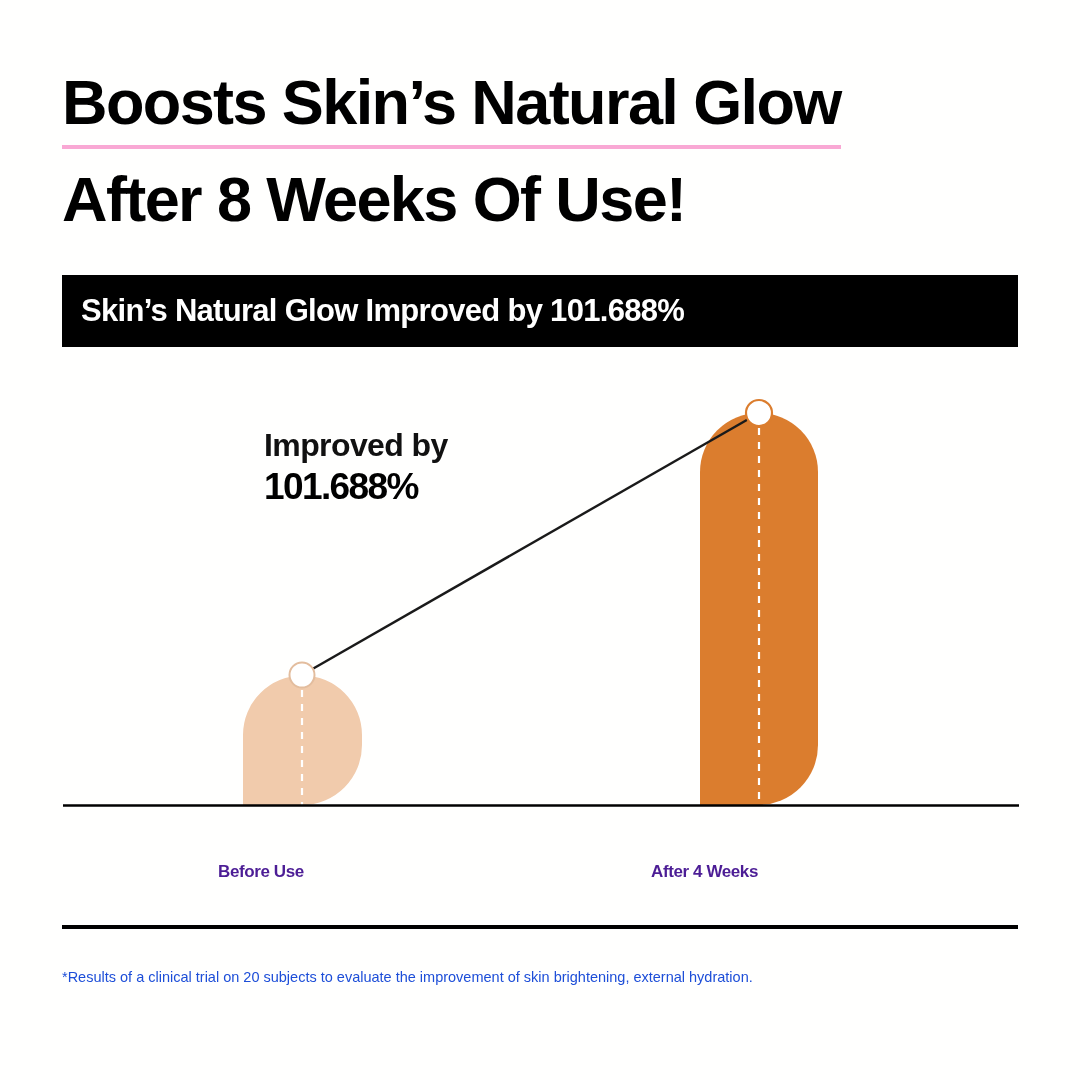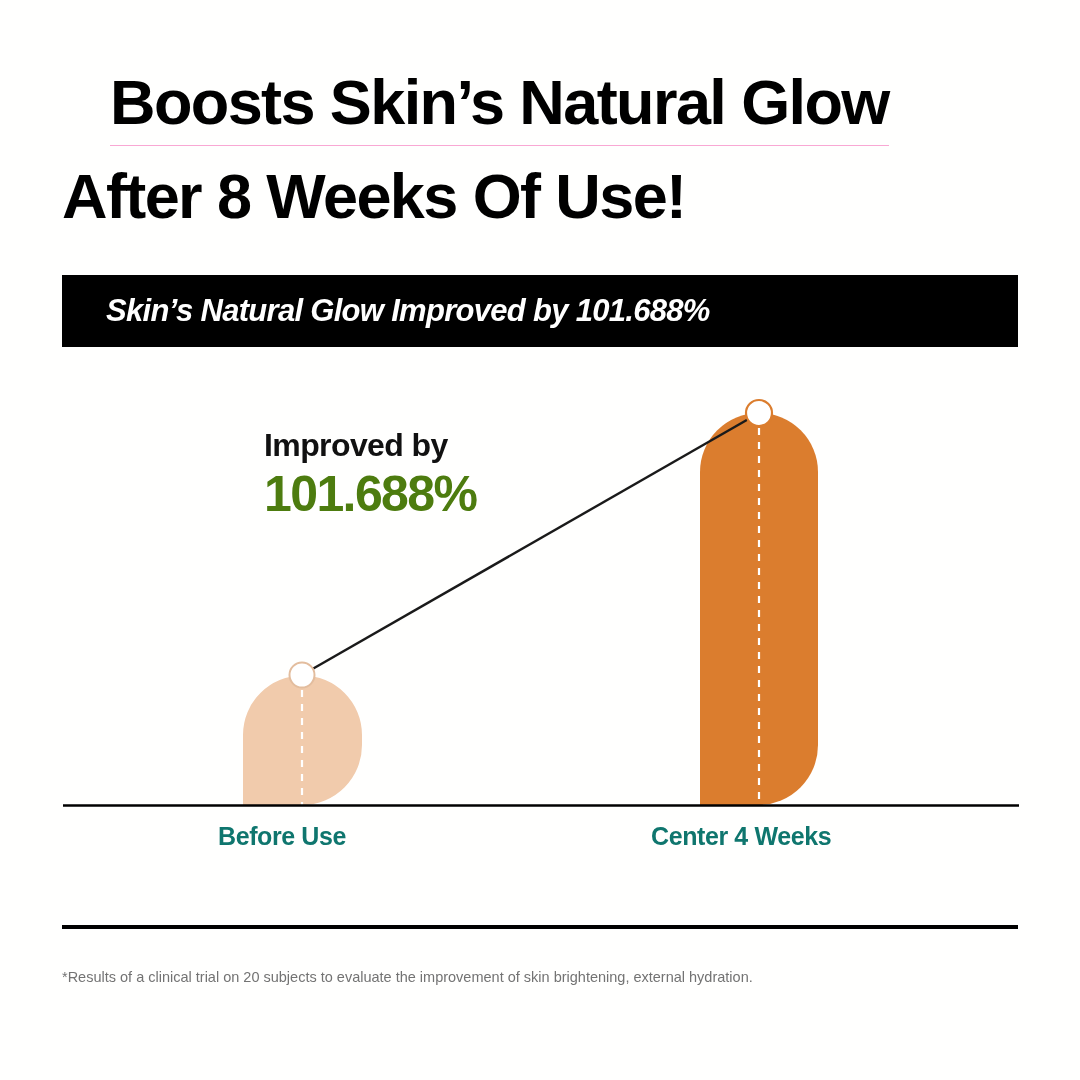--- a/index.html
+++ b/index.html
@@ -25,43 +25,41 @@
   .headline-line {
     font-size:63px;
     font-weight:700;
     letter-spacing:-1.6px;
     line-height:1.28;
     color:#000000;
     white-space:nowrap;
   }
   .headline-line.underlined {
     display:inline-block;
-    border-bottom:1px solid #f9a8d4;
+    border-bottom:4px solid #f9a8d4;
     padding-bottom:2px;
-    margin-left:48px;
   }
   .headline-row2 { margin-top:10px; }
 
   
   .banner {
     position:absolute;
     left:62px; top:275px;
     width:956px; height:72px;
     background:#000000;
     display:flex;
     align-items:center;
   }
   .banner-text {
     color:#ffffff;
     font-size:31px;
     font-weight:700;
     letter-spacing:-0.7px;
-    padding-left:44px;
+    padding-left:19px;
     white-space:nowrap;
-    font-style:italic;
   }
 
   
   .chart {
     position:absolute;
     left:0; top:0;
     width:943px; height:1080px;
     pointer-events:none;
   }
   .chart-svg { position:absolute; left:0; top:0; }
@@ -74,54 +72,55 @@
   }
   .callout-label {
     font-size:32px;
     font-weight:700;
     letter-spacing:-0.6px;
     color:#111111;
     line-height:1.1;
   }
   .callout-value {
     margin-top:5px;
-    font-size:50px;
+    font-size:37px;
     font-weight:700;
     letter-spacing:-1.6px;
     line-height:1.05;
-    color:#4d7c0f;
+    color:#000000;
   }
 
   
   .axis-label {
     position:absolute;
-    font-size:25px;
-    color:#0f766e;
+    font-size:17px;
+    color:#4c1d95;
     white-space:nowrap;
     letter-spacing:-0.4px;
+    margin-top:40px;
   }
   .axis-label .lw { font-weight:600; }
   .axis-label .bw { font-weight:800;text-align:center; }
   #label-before { left:218px; top:822px; font-weight:800; }
   #label-after  { left:651px; top:822px; }
 
   
   .footer-rule {
     position:absolute;
     left:62px; top:925px;
     width:956px; height:4px;
     background:#000000;
   }
   .footnote {
     position:absolute;
     left:62px; top:966px;
     width:940px;
     font-size:14.5px;
     line-height:1.62;
-    color:#737373;
+    color:#1d4ed8;
     letter-spacing:0px;
   }
   .footnote div { white-space:nowrap; }
 </style>
 </head>
 <body>
 
 <div id="page">
 
   <div class="headline">
@@ -164,21 +163,21 @@
     </svg>
 
     <div class="callout">
       <div class="callout-label">Improved by</div>
       <div class="callout-value">101.688%</div>
     </div>
 
     <div class="axis-label" id="label-before">Before Use</div>
 
     <div class="axis-label" id="label-after">
-      <span class="lw">Center </span><span class="bw">4 Weeks</span>
+      <span class="lw">After </span><span class="bw">4 Weeks</span>
     </div>
   </div>
 
   <div class="footer-rule"></div>
 
   <div class="footnote">
     <div>*Results of a clinical trial on 20 subjects to evaluate the improvement of skin brightening, external hydration.</div>
   </div>
 
 </div>

